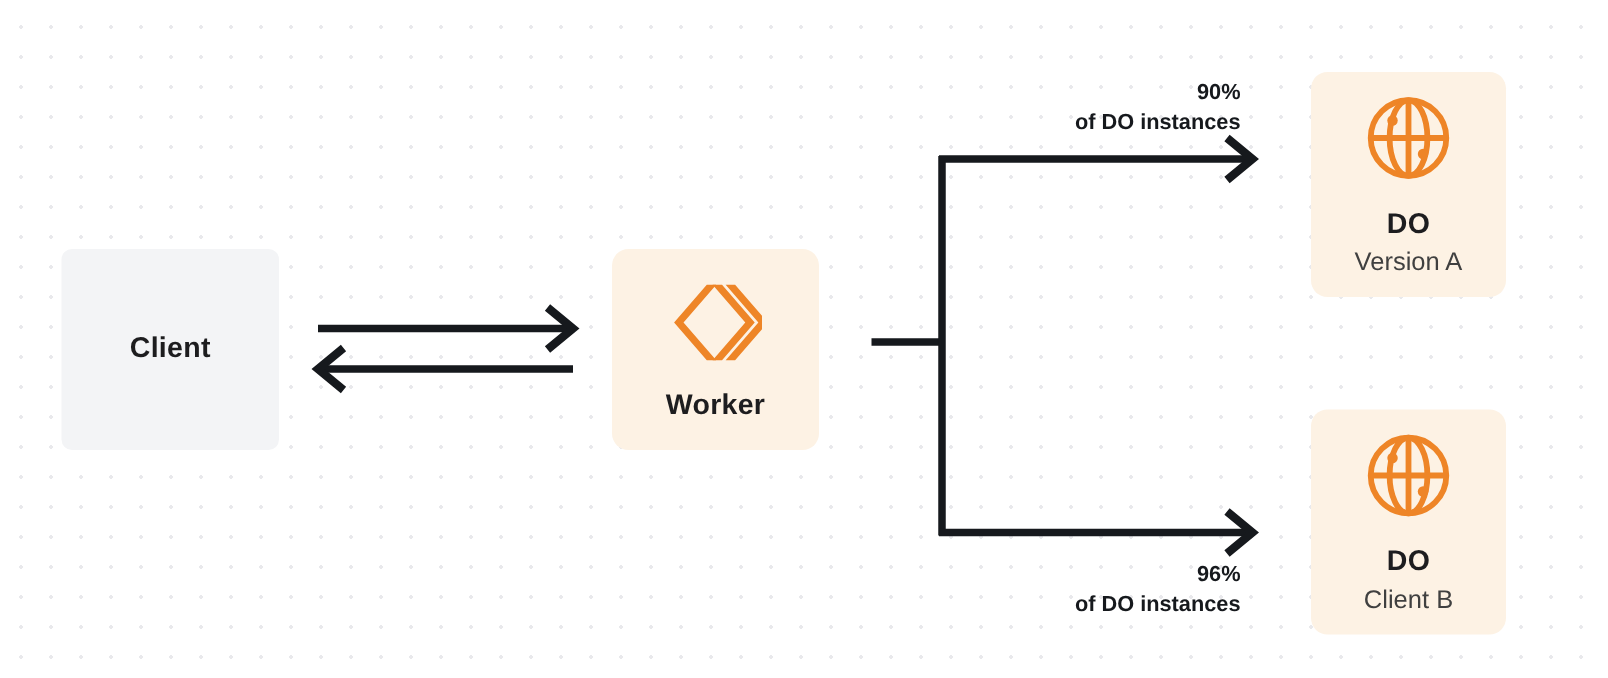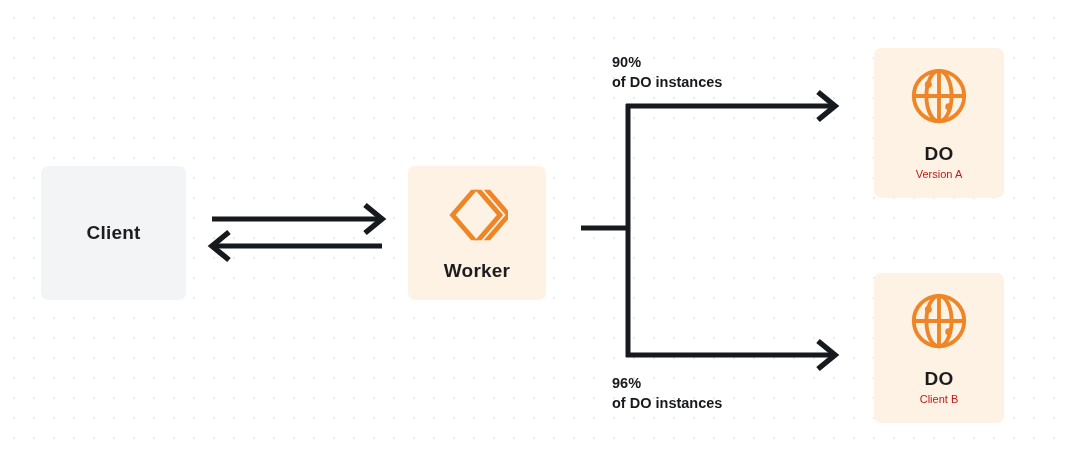--- a/index.html
+++ b/index.html
@@ -25,33 +25,33 @@
   .node {
     position: absolute;
     box-sizing: border-box;
     border-radius: 7px;
     display: flex;
     flex-direction: column;
     align-items: center;
     justify-content: center;
   }
   .node-gray { background-color: #f3f4f6; }
-  .node-cream { background-color: #fdf2e4; }
+  .node-cream { background-color: #fdf2e4; border-radius: 11px; }
 
   .node-title {
     font-size: 19px;
     font-weight: bold;
     color: #1d1d1f;
     letter-spacing: 0.2px;
     line-height: 1.2;
   }
   .node-sub {
-    font-size: 11px;
+    font-size: 17px;
     font-weight: normal;
-    color: #b91c1c;
+    color: #404040;
     line-height: 1.25;
     margin-top: 2px;
   }
 
   #client-node {
     left: 41px; top: 166px;
     width: 145px; height: 134px;
   }
   #worker-node {
     left: 408px; top: 166px;
@@ -88,21 +88,21 @@
     stroke-width: 5.5;
     stroke-linecap: butt;
     stroke-linejoin: miter;
   }
 
   .edge-label {
     position: absolute;
     font-size: 14.5px;
     font-weight: bold;
     color: #16191d;
-    text-align: left;
+    text-align: right;
     line-height: 1.38;
     white-space: nowrap;
   }
   #label-top    { left: 612px; top: 52px;  width: 215px; }
   #label-bottom { left: 612px; top: 373px; width: 215px; }
 </style>
 </head>
 <body>
 
 <div id="canvas">

